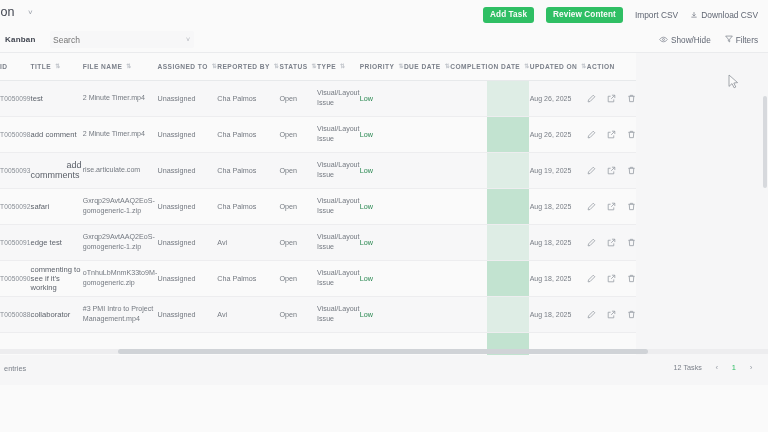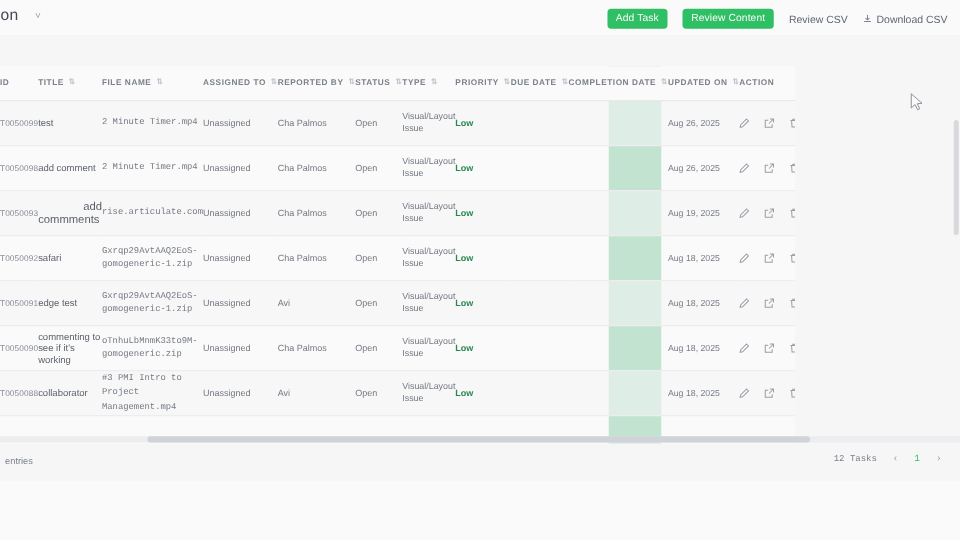--- a/index.html
+++ b/index.html
@@ -28,21 +28,21 @@
     letter-spacing: .1px; white-space: nowrap;
   }
   .title-caret {
     position: absolute; left: 28px; top: 8px;
     font-size: 8px; color: #9aa0ab;
   }
 
   .btn-group { position: absolute; top: 7px; right: 10px; display: flex; align-items: center; gap: 12px; }
   .btn-green {
     background: #22c55e; color: #ffffff;
-    font-size: 8.2px; font-weight: 400; letter-spacing: .1px;
+    font-size: 8.2px; font-weight: 700; letter-spacing: .1px;
     border: none; border-radius: 3px;
     padding: 4px 7px 4px 7px; line-height: 1;
     white-space: nowrap; cursor: pointer;
   }
   .link-action {
     font-size: 8.4px; color: #5f6674; white-space: nowrap;
     display: flex; align-items: center; gap: 3px; cursor: pointer;
   }
   .dl-icon { display: inline-block; width: 8px; height: 8px; position: relative; color: #7d838f; }
 
@@ -107,24 +107,24 @@
     height: 36px;
     font-size: 7.2px; color: #6f757f;
     border-bottom: 1px solid #f1f2f4;
     padding: 0; vertical-align: middle;
     background: transparent;
   }
   tbody tr:nth-child(odd) td { background: rgba(250,250,251,0.55); }
   .c-id { font-size: 6.6px; color: #878d96; letter-spacing: .1px; white-space: nowrap; }
   .c-title { font-size: 7.6px; color: #5b616b; }
   .c-title.big { font-size: 9px; color: #585e68; margin-left: 36px; }
-  .c-file { font-size: 7.1px; color: #737982; line-height: 1.45; font-family: Liberation Mono, monospace; }
+  .c-file { font-size: 7.1px; color: #737982; line-height: 1.45; }
   .c-plain { font-size: 7.2px; color: #737982; }
   .c-type { font-size: 7.1px; color: #737982; line-height: 1.45; }
-  .c-priority { font-size: 7.2px; color: #1f8a4c; font-weight: 700; }
+  .c-priority { font-size: 7.2px; color: #1f8a4c; font-weight: 400; }
   .c-date { font-size: 7px; color: #787e87; white-space: nowrap; }
 
   .actions { display: flex; align-items: center; gap: 11px; }
   .act-ic { width: 9px; height: 9px; color: #9aa0a9; cursor: pointer; display: block; }
 
   
   .col-id    { width: 38px; padding-left: 0px !important; }
   .col-title { width: 125px; }
   .col-file  { width: 90px; }
   .col-assigned { width: 57px; }
@@ -157,21 +157,21 @@
     background: #fbfbfc;
   }
   .entries-wrap {
     position: absolute; left: -4px; top: 9px;
     display: flex; align-items: center; gap: 4px;
     font-size: 7.4px; color: #7b818c;
   }
   .entries-caret { font-size: 7px; color: #a8adb5; }
   .pager {
     position: absolute; right: 12px; top: 8px;
-    display: flex; align-items: flex-end; gap: 10px; font-family: Liberation Mono, monospace;
+    display: flex; align-items: flex-end; gap: 10px;
   }
   .task-count { font-size: 7.2px; color: #7b818c; white-space: nowrap; }
   .pg-btn {
     font-size: 8px; color: #9aa0a9; cursor: pointer;
     width: 10px; text-align: center;
   }
   .pg-num { font-size: 7.5px; color: #22c55e; cursor: pointer; }
 
   .bottom-fill {
     position: absolute; left: 0; top: 385px; width: 768px; height: 47px;
@@ -187,33 +187,62 @@
 <div id="app">
 
   <div class="topbar">
     <div class="page-title">tion</div>
     <div class="title-caret">˅</div>
 
     <div class="btn-group">
       <button class="btn-green">Add Task</button>
       <button class="btn-green">Review Content</button>
       <div class="link-action">
-        <span>Review CSV</span>
+        <span>Import CSV</span>
       </div>
       <div class="link-action">
         <span class="dl-icon">
           <svg viewBox="0 0 12 12" width="8" height="8" fill="none" stroke="#7d838f" stroke-width="1.2">
             <path d="M6 1.6v5.4M3.6 5.2L6 7.4l2.4-2.2M2 9.2h8"></path>
           </svg>
         </span>
         <span>Download CSV</span>
       </div>
     </div>
   </div>
 
+  <div class="toolbar2">
+
+    <div class="tab-kanban">Kanban</div>
+
+    <div class="search-wrap">
+      <input class="search-input" type="text" placeholder="Search" style="">
+      <span class="search-caret">˅</span>
+    </div>
+
+    <div class="showhide-group">
+      <div class="sh-item">
+        <span>
+          <svg viewBox="0 0 14 10" width="9" height="7" fill="none" stroke="#7d838f" stroke-width="1.1">
+            <path d="M1 5s2.3-3.6 6-3.6S13 5 13 5s-2.3 3.6-6 3.6S1 5 1 5z"></path>
+            <circle cx="7" cy="5" r="1.5"></circle>
+          </svg>
+        </span>
+        <span>Show/Hide</span>
+      </div>
+      <div class="sh-item">
+        <span>
+          <svg viewBox="0 0 12 12" width="8" height="8" fill="none" stroke="#7d838f" stroke-width="1.1">
+            <path d="M1 1.6h10L7 6.3v4.1L5 9.1V6.3z"></path>
+          </svg>
+        </span>
+        <span>Filters</span>
+      </div>
+    </div>
+  </div>
 
   <div class="table-area">
     <div class="priority-band"></div>
 
     <table>
       <thead>
         <tr>
           <th class="col-id">
             <div class="th-inner">
                 <span>ID</span>

